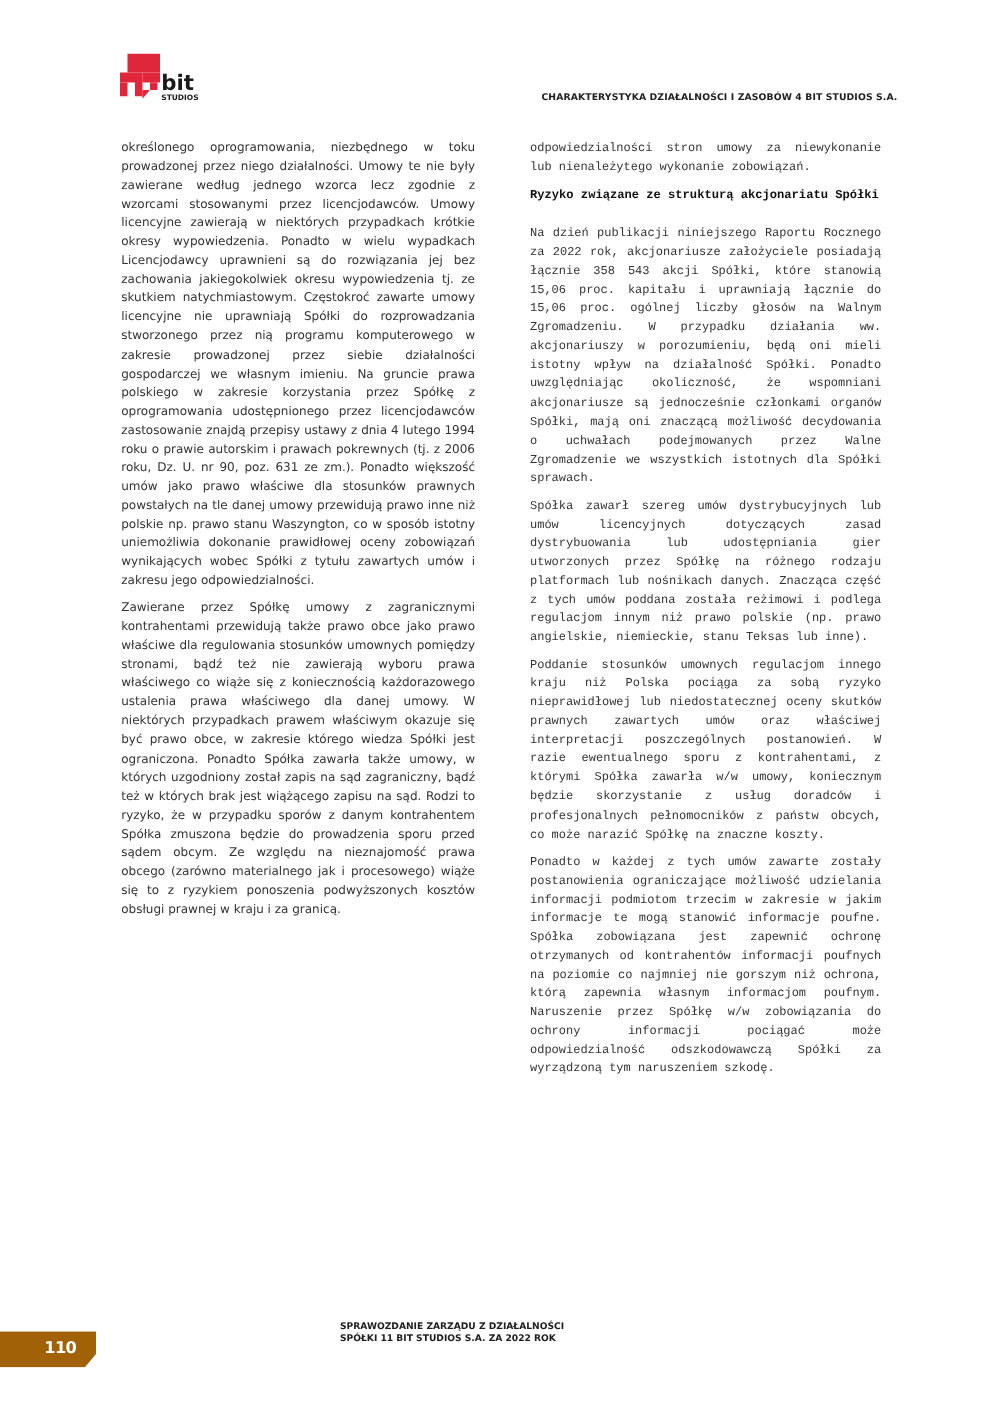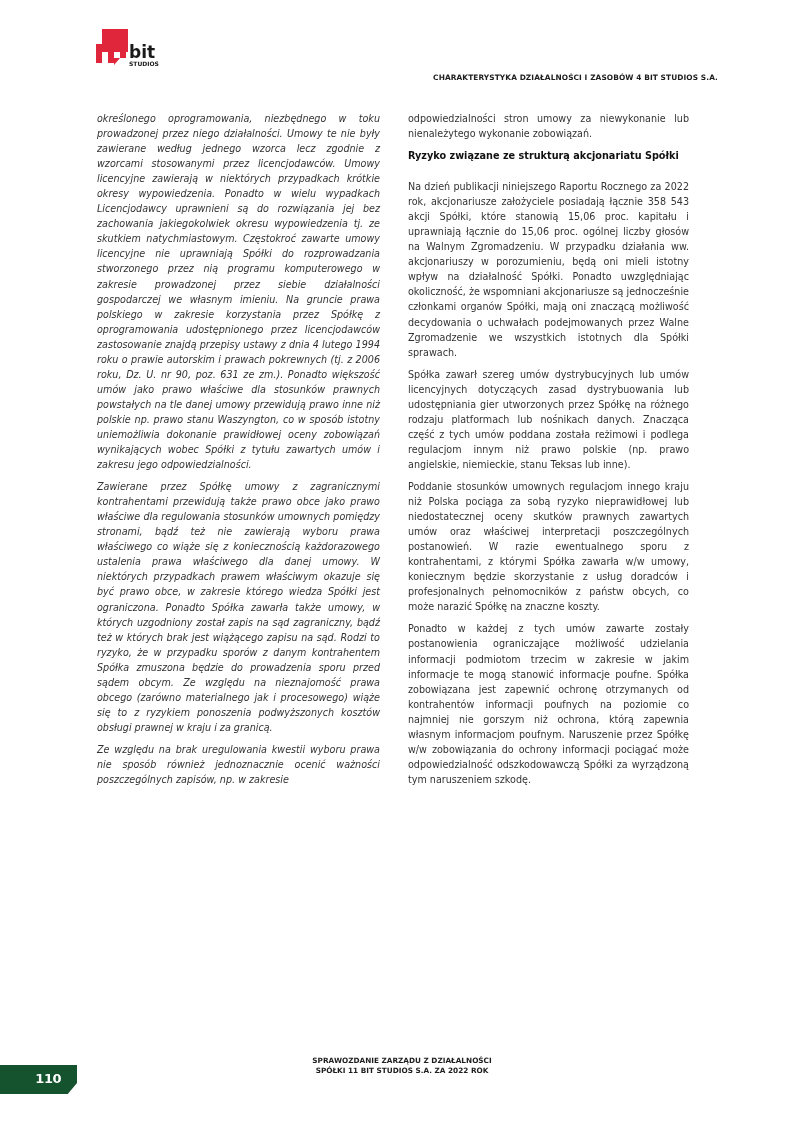--- a/index.html
+++ b/index.html
@@ -1,33 +1,33 @@
 <!DOCTYPE html>
 <html><head>
   <meta charset="utf-8">
   <style>
     html, body { margin: 0; padding: 0; background: #ffffff; }
     body { width: 800px; height: 1131px; position: relative; overflow: hidden;
            font-family: "DejaVu Sans", sans-serif; color: #2b2b2b; }
-    .logo { position: absolute; left: 95px; top: 28px; width: 80px; height: 40px; text-decoration: underline; }
+    .logo { position: absolute; left: 95px; top: 42px; width: 80px; height: 40px; text-decoration: underline; }
     .logo svg { display: block; }
     .header-title { position: absolute; right: 82px; top: 73px; font-size: 7.4px; font-weight: bold;
                     letter-spacing: 0.1px; color: #1e1e1e; white-space: nowrap; }
     .col { position: absolute; top: 111px; width: 283px; font-size: 9.6px; line-height: 15.05px;
            color: #333; }
-    .col.left { left: 97px; font-style: italic; }
-    .col.right { left: 408px; width: 281px; }
+    .col.left { left: 97px; }
+    .col.right { left: 424px; width: 281px; font-family: Liberation Mono, monospace; }
     .col p { margin: 0 0 7px 0; text-align: justify; hyphens: none; }
     .col h3 { margin: 0 0 16px 0; font-size: 9.7px; line-height: 15px; font-weight: bold;
               color: #111; text-align: justify; }
     .footer-tab { position: absolute; left: 0; top: 1065px; width: 77px; height: 29px;
-                  background: #14532d; clip-path: polygon(0 0, 100% 0, 100% 62%, 88% 100%, 0 100%); }
+                  background: #a16207; clip-path: polygon(0 0, 100% 0, 100% 62%, 88% 100%, 0 100%); }
     .footer-tab span { position: absolute; right: 16px; top: 6px; color: #fff; font-weight: bold;
                        font-size: 13px; letter-spacing: -0.5px; }
-    .footer-text { position: absolute; left: 272px; top: 1056px; width: 260px; text-align: center;
+    .footer-text { position: absolute; left: 272px; top: 1056px; width: 260px; text-align: left;
                    font-size: 7.3px; font-weight: bold; line-height: 10px; color: #1e1e1e; }
   </style>
 </head>
 <body>
 
 <div class="logo">
   <svg width="80" height="40" viewBox="0 0 80 40">
     <rect x="7" y="1" width="26" height="15" fill="#e0263b"></rect>
     <rect x="1" y="16" width="12" height="8" fill="#e0263b"></rect>
     <rect x="1" y="24" width="6" height="11" fill="#e0263b"></rect>
@@ -38,21 +38,20 @@
     <text x="34" y="30" font-family="DejaVu Sans, sans-serif" font-weight="bold" font-size="17" fill="#1a1a1a">bit</text>
     <text x="34" y="38" font-family="DejaVu Sans, sans-serif" font-weight="bold" font-size="6" fill="#1a1a1a">STUDIOS</text>
   </svg>
 </div>
 
 <div class="header-title">CHARAKTERYSTYKA DZIAŁALNOŚCI I ZASOBÓW 4 BIT STUDIOS S.A.</div>
 
 <div class="col left">
   <p>określonego oprogramowania, niezbędnego w toku prowadzonej przez niego działalności. Umowy te nie były zawierane według jednego wzorca lecz zgodnie z wzorcami stosowanymi przez licencjodawców. Umowy licencyjne zawierają w niektórych przypadkach krótkie okresy wypowiedzenia. Ponadto w wielu wypadkach Licencjodawcy uprawnieni są do rozwiązania jej bez zachowania jakiegokolwiek okresu wypowiedzenia tj. ze skutkiem natychmiastowym. Częstokroć zawarte umowy licencyjne nie uprawniają Spółki do rozprowadzania stworzonego przez nią programu komputerowego w zakresie prowadzonej przez siebie działalności gospodarczej we własnym imieniu. Na gruncie prawa polskiego w zakresie korzystania przez Spółkę z oprogramowania udostępnionego przez licencjodawców zastosowanie znajdą przepisy ustawy z dnia 4 lutego 1994 roku o prawie autorskim i prawach pokrewnych (tj. z 2006 roku, Dz. U. nr 90, poz. 631 ze zm.). Ponadto większość umów jako prawo właściwe dla stosunków prawnych powstałych na tle danej umowy przewidują prawo inne niż polskie np. prawo stanu Waszyngton, co w sposób istotny uniemożliwia dokonanie prawidłowej oceny zobowiązań wynikających wobec Spółki z tytułu zawartych umów i zakresu jego odpowiedzialności.</p>
   <p>Zawierane przez Spółkę umowy z zagranicznymi kontrahentami przewidują także prawo obce jako prawo właściwe dla regulowania stosunków umownych pomiędzy stronami, bądź też nie zawierają wyboru prawa właściwego co wiąże się z koniecznością każdorazowego ustalenia prawa właściwego dla danej umowy. W niektórych przypadkach prawem właściwym okazuje się być prawo obce, w zakresie którego wiedza Spółki jest ograniczona. Ponadto Spółka zawarła także umowy, w których uzgodniony został zapis na sąd zagraniczny, bądź też w których brak jest wiążącego zapisu na sąd. Rodzi to ryzyko, że w przypadku sporów z danym kontrahentem Spółka zmuszona będzie do prowadzenia sporu przed sądem obcym. Ze względu na nieznajomość prawa obcego (zarówno materialnego jak i procesowego) wiąże się to z ryzykiem ponoszenia podwyższonych kosztów obsługi prawnej w kraju i za granicą.</p>
-  <p>Ze względu na brak uregulowania kwestii wyboru prawa nie sposób również jednoznacznie ocenić ważności poszczególnych zapisów, np. w zakresie</p>
 </div>
 
 <div class="col right">
   <p>odpowiedzialności stron umowy za niewykonanie lub nienależytego wykonanie zobowiązań.</p>
   <h3>Ryzyko związane ze strukturą akcjonariatu Spółki</h3>
   <p>Na dzień publikacji niniejszego Raportu Rocznego za 2022 rok, akcjonariusze założyciele posiadają łącznie 358 543 akcji Spółki, które stanowią 15,06 proc. kapitału i uprawniają łącznie do 15,06 proc. ogólnej liczby głosów na Walnym Zgromadzeniu. W przypadku działania ww. akcjonariuszy w porozumieniu, będą oni mieli istotny wpływ na działalność Spółki. Ponadto uwzględniając okoliczność, że wspomniani akcjonariusze są jednocześnie członkami organów Spółki, mają oni znaczącą możliwość decydowania o uchwałach podejmowanych przez Walne Zgromadzenie we wszystkich istotnych dla Spółki sprawach.</p>
   <p>Spółka zawarł szereg umów dystrybucyjnych lub umów licencyjnych dotyczących zasad dystrybuowania lub udostępniania gier utworzonych przez Spółkę na różnego rodzaju platformach lub nośnikach danych. Znacząca część z tych umów poddana została reżimowi i podlega regulacjom innym niż prawo polskie (np. prawo angielskie, niemieckie, stanu Teksas lub inne).</p>
   <p>Poddanie stosunków umownych regulacjom innego kraju niż Polska pociąga za sobą ryzyko nieprawidłowej lub niedostatecznej oceny skutków prawnych zawartych umów oraz właściwej interpretacji poszczególnych postanowień. W razie ewentualnego sporu z kontrahentami, z którymi Spółka zawarła w/w umowy, koniecznym będzie skorzystanie z usług doradców i profesjonalnych pełnomocników z państw obcych, co może narazić Spółkę na znaczne koszty.</p>
   <p>Ponadto w każdej z tych umów zawarte zostały postanowienia ograniczające możliwość udzielania informacji podmiotom trzecim w zakresie w jakim informacje te mogą stanowić informacje poufne. Spółka zobowiązana jest zapewnić ochronę otrzymanych od kontrahentów informacji poufnych na poziomie co najmniej nie gorszym niż ochrona, którą zapewnia własnym informacjom poufnym. Naruszenie przez Spółkę w/w zobowiązania do ochrony informacji pociągać może odpowiedzialność odszkodowawczą Spółki za wyrządzoną tym naruszeniem szkodę.</p>
 </div>

